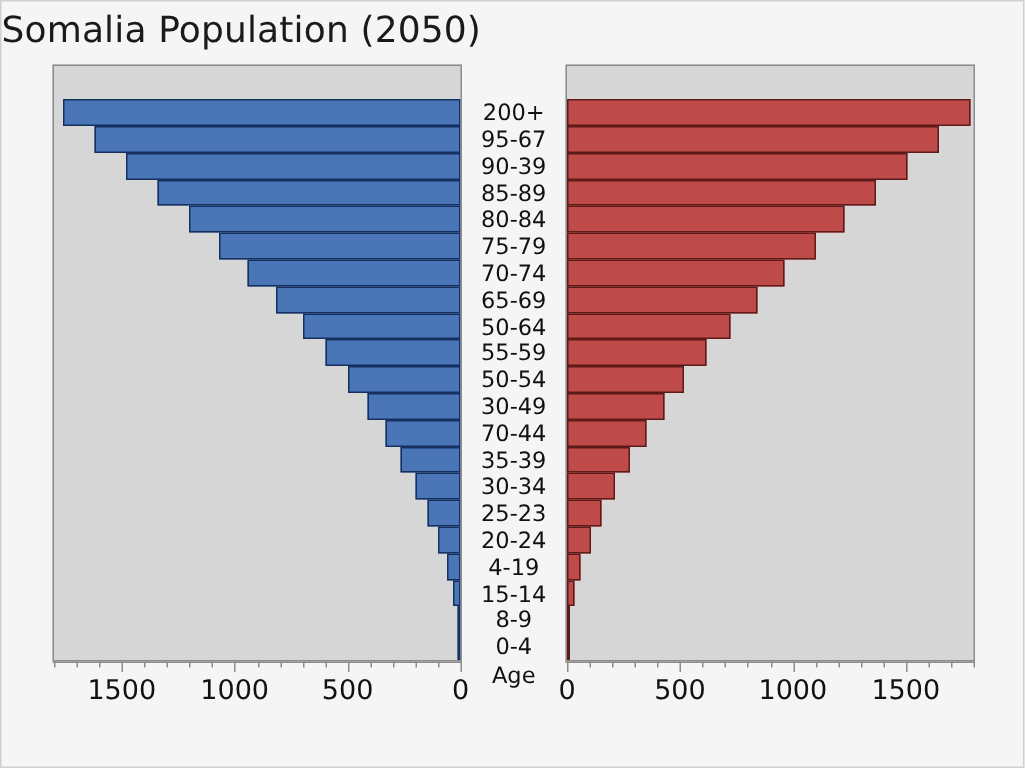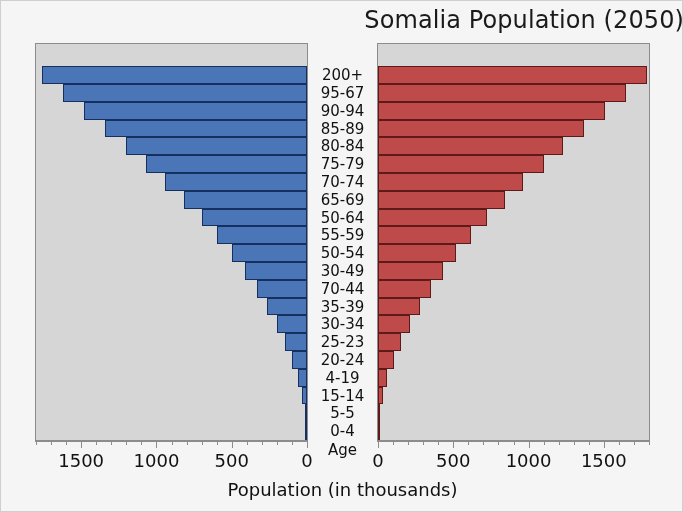--- a/index.html
+++ b/index.html
@@ -12,21 +12,21 @@
   }
   #figure{
     position:absolute;left:0;top:0;width:683px;height:512px;
     background:#f5f5f5;
     border:1px solid #cfcfcf;
     box-sizing:border-box;
   }
   
   #chart-title{
     position:absolute;left:0;top:5px;width:683px;
-    text-align:right;
+    text-align:left;
     font-size:24px;color:#1a1a1a;
     letter-spacing:0.1px;
     white-space:nowrap;
   }
   
   .panel{
     position:absolute;
     top:42px;height:398px;
     background:#d6d6d6;
     border:1px solid #8c8c8c;
@@ -190,38 +190,38 @@
           <div class="bar bar-male" title="Male 95-99: 12" style="width: 1.80667px;"></div>
         </div>
         <div class="bar-row">
           <div class="bar bar-male" title="Male 100+: 4" style="width: 0.602222px;"></div>
         </div>
       </div>
   </div>
 
   <div id="age-column">
       <div class="age-label">0-4</div>
-      <div class="age-label">5-5</div>
+      <div class="age-label">8-9</div>
       <div class="age-label">15-14</div>
       <div class="age-label">4-19</div>
       <div class="age-label">20-24</div>
       <div class="age-label">25-23</div>
       <div class="age-label">30-34</div>
       <div class="age-label">35-39</div>
       <div class="age-label">70-44</div>
       <div class="age-label">30-49</div>
       <div class="age-label">50-54</div>
       <div class="age-label">55-59</div>
       <div class="age-label">50-64</div>
       <div class="age-label">65-69</div>
       <div class="age-label">70-74</div>
       <div class="age-label">75-79</div>
       <div class="age-label">80-84</div>
       <div class="age-label">85-89</div>
-      <div class="age-label">90-94</div>
+      <div class="age-label">90-39</div>
       <div class="age-label">95-67</div>
       <div class="age-label">200+</div>
     </div>
   <div id="age-axis-title">Age</div>
 
   <div id="panel-female" class="panel">
     <div id="female-label" class="panel-label">Female</div>
     <div class="bars" id="bars-female">
         <div class="bar-row">
           <div class="bar bar-female" title="Female 0-4: 1790" style="width: 269.494px;"></div>
@@ -340,15 +340,14 @@
       <div class="tick-label" style="left: 196.722px;">500</div>
       <div class="tick-label" style="left: 272px;">0</div>
     </div>
   <div id="ticklabels-female" class="tick-labels">
       <div class="tick-label" style="left: 1px;">0</div>
       <div class="tick-label" style="left: 76.2778px;">500</div>
       <div class="tick-label" style="left: 151.556px;">1000</div>
       <div class="tick-label" style="left: 226.833px;">1500</div>
     </div>
 
-  <div id="xaxis-title">Population (in thousands)</div>
 
 </div>
 
 </body></html>

